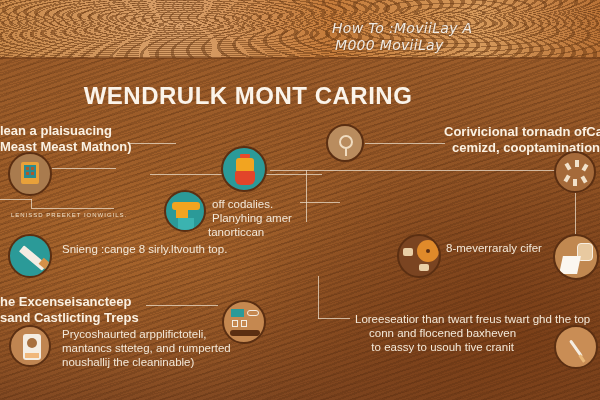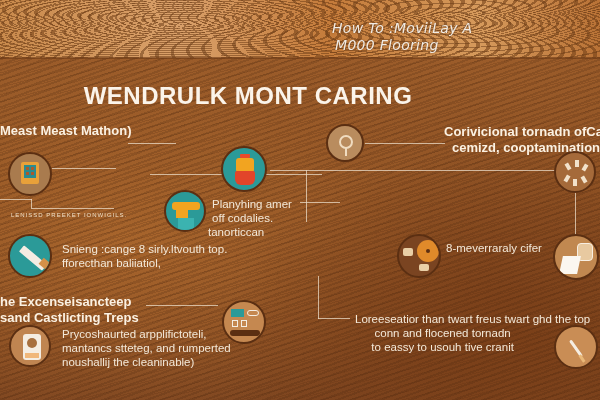--- a/index.html
+++ b/index.html
@@ -34,41 +34,42 @@
 </head>
 <body>
 
 <div class="stage">
 
   <div class="topband"></div>
   <div class="topband-edge"></div>
 
   <div class="subtitle">
     <div>How To :MoviiLay A</div>
-    <div style="padding-left:3px">M000 Flooring</div>
+    <div style="padding-left:3px">M000 MoviiLay</div>
   </div>
 
   <div class="title">WENDRULK MONT CARING</div>
 
   <div class="line" style="left:128px;top:143px;width:48px;height:1px;"></div>
   <div class="line" style="left:52px;top:168px;width:64px;height:1px;"></div>
   <div class="line" style="left:0px;top:199px;width:32px;height:1px;"></div>
   <div class="line" style="left:31px;top:199px;width:1px;height:10px;"></div>
   <div class="line" style="left:32px;top:208px;width:82px;height:1px;"></div>
   <div class="line" style="left:150px;top:174px;width:172px;height:1px;"></div>
   <div class="line" style="left:270px;top:170px;width:285px;height:1px;"></div>
   <div class="line" style="left:306px;top:170px;width:1px;height:52px;"></div>
   <div class="line" style="left:300px;top:202px;width:40px;height:1px;"></div>
   <div class="line" style="left:365px;top:143px;width:80px;height:1px;"></div>
   <div class="line" style="left:575px;top:190px;width:1px;height:45px;"></div>
   <div class="line" style="left:146px;top:305px;width:72px;height:1px;"></div>
   <div class="line" style="left:318px;top:276px;width:1px;height:43px;"></div>
   <div class="line" style="left:318px;top:318px;width:32px;height:1px;"></div>
 
   <div class="heading" style="left:0;top:123px;">
+    <div>lean a plaisuacing</div>
     <div>Meast Meast Mathon)</div>
   </div>
   <div class="icon tan2" style="left:8px;top:152px;width:44px;height:44px;background:#a97b4e;">
     <div style="position:absolute;left:11px;top:8px;width:18px;height:22px;background:#e8a13a;border-radius:2px;"></div>
     <div style="position:absolute;left:14px;top:11px;width:12px;height:13px;background:#2b8b8f;"></div>
     <div style="position:absolute;left:16px;top:13px;width:3px;height:3px;background:#a85a2e;"></div>
     <div style="position:absolute;left:21px;top:13px;width:3px;height:3px;background:#a85a2e;"></div>
     <div style="position:absolute;left:16px;top:18px;width:3px;height:3px;background:#a85a2e;"></div>
     <div style="position:absolute;left:21px;top:18px;width:3px;height:3px;background:#a85a2e;"></div>
   </div>
@@ -79,22 +80,22 @@
     <div style="position:absolute;left:13px;top:10px;width:18px;height:14px;background:#f2a420;border-radius:3px 3px 2px 2px;"></div>
     <div style="position:absolute;left:12px;top:23px;width:20px;height:14px;background:#e2452a;border-radius:2px 2px 6px 6px;"></div>
   </div>
 
   <div class="icon teal" style="left:164px;top:190px;width:42px;height:42px;">
     <div style="position:absolute;left:6px;top:10px;width:28px;height:8px;background:#f2a420;border-radius:3px;"></div>
     <div style="position:absolute;left:10px;top:18px;width:12px;height:8px;background:#f2a420;"></div>
     <div style="position:absolute;left:12px;top:26px;width:16px;height:12px;background:#3bb3b0;"></div>
   </div>
   <div class="body-text" style="left:212px;top:197px;">
+    <div>off codalies.</div>
     <div>Planyhing amer</div>
-    <div>off codalies.</div>
     <div style="margin-left:-4px">tanorticcan</div>
   </div>
 
   <div class="icon tan2" style="left:326px;top:124px;width:38px;height:38px;background:#b98c5e;">
     <div style="position:absolute;left:11px;top:9px;width:14px;height:14px;border-radius:50%;border:2px solid #f0dcc0;box-sizing:border-box;"></div>
     <div style="position:absolute;left:17px;top:22px;width:2px;height:8px;background:#f0dcc0;"></div>
   </div>
   <div class="heading" style="left:444px;top:124px;text-align:center;">
     <div>Corivicional tornadn ofCar</div>
     <div>cemizd, cooptamination</div>
@@ -107,21 +108,20 @@
     <div style="position:absolute;left:17px;top:26px;width:4px;height:7px;background:#f2e2cb;"></div>
     <div style="position:absolute;left:26px;top:23px;width:4px;height:7px;background:#f2e2cb;transform:rotate(-30deg);"></div>
   </div>
 
   <div class="icon teal" style="left:8px;top:234px;width:44px;height:44px;">
     <div style="position:absolute;left:8px;top:18px;width:30px;height:8px;background:#f4ece2;transform:rotate(40deg);border-radius:1px;"></div>
     <div style="position:absolute;left:30px;top:24px;width:10px;height:8px;background:#d49048;transform:rotate(40deg);"></div>
   </div>
   <div class="body-text" style="left:62px;top:242px;">
     <div>Snieng :cange 8 sirly.ltvouth top.</div>
-    <div>fforecthan baliiatiol,</div>
   </div>
 
   <div class="icon brown" style="left:397px;top:234px;width:44px;height:44px;background:#7a4421;">
     <div style="position:absolute;left:18px;top:4px;width:22px;height:22px;border-radius:50%;background:#e08a2a;"></div>
     <div style="position:absolute;left:27px;top:13px;width:4px;height:4px;border-radius:50%;background:#5b2f12;"></div>
     <div style="position:absolute;left:4px;top:12px;width:10px;height:8px;background:#e9cfa6;border-radius:2px;"></div>
     <div style="position:absolute;left:20px;top:28px;width:10px;height:7px;background:#e9cfa6;border-radius:2px;"></div>
   </div>
   <div class="body-text" style="left:446px;top:241px;">8-meverraraly cifer</div>
   <div class="icon tan" style="left:553px;top:234px;width:46px;height:46px;background:#c18850;">
@@ -146,21 +146,21 @@
   <div class="icon tan" style="left:222px;top:300px;width:44px;height:44px;background:#c58850;">
     <div style="position:absolute;left:7px;top:7px;width:13px;height:8px;background:#2b9a98;"></div>
     <div style="position:absolute;left:23px;top:8px;width:12px;height:6px;border:1px solid #f5ede2;border-radius:4px;box-sizing:border-box;"></div>
     <div style="position:absolute;left:8px;top:18px;width:6px;height:7px;border:1px solid #f5ede2;box-sizing:border-box;"></div>
     <div style="position:absolute;left:17px;top:18px;width:6px;height:7px;border:1px solid #f5ede2;box-sizing:border-box;"></div>
     <div style="position:absolute;left:6px;top:28px;width:30px;height:6px;background:#5b2f12;border-radius:3px;"></div>
   </div>
 
   <div class="body-text" style="left:355px;top:312px;text-align:center;">
     <div>Loreeseatior than twart freus twart ghd the top</div>
-    <div style="margin-right:60px">conn and flocened tornadn</div>
+    <div style="margin-right:60px">conn and flocened baxheven</div>
     <div style="margin-right:60px">to eassy to usouh tive cranit</div>
   </div>
   <div class="icon tan" style="left:554px;top:325px;width:44px;height:44px;background:#c98d55;">
     <div style="position:absolute;left:10px;top:20px;width:20px;height:3px;background:#f5ede2;transform:rotate(55deg);border-radius:2px;"></div>
     <div style="position:absolute;left:22px;top:30px;width:8px;height:3px;background:#e9b878;transform:rotate(55deg);"></div>
   </div>
 
 </div>
 
 </body></html>

